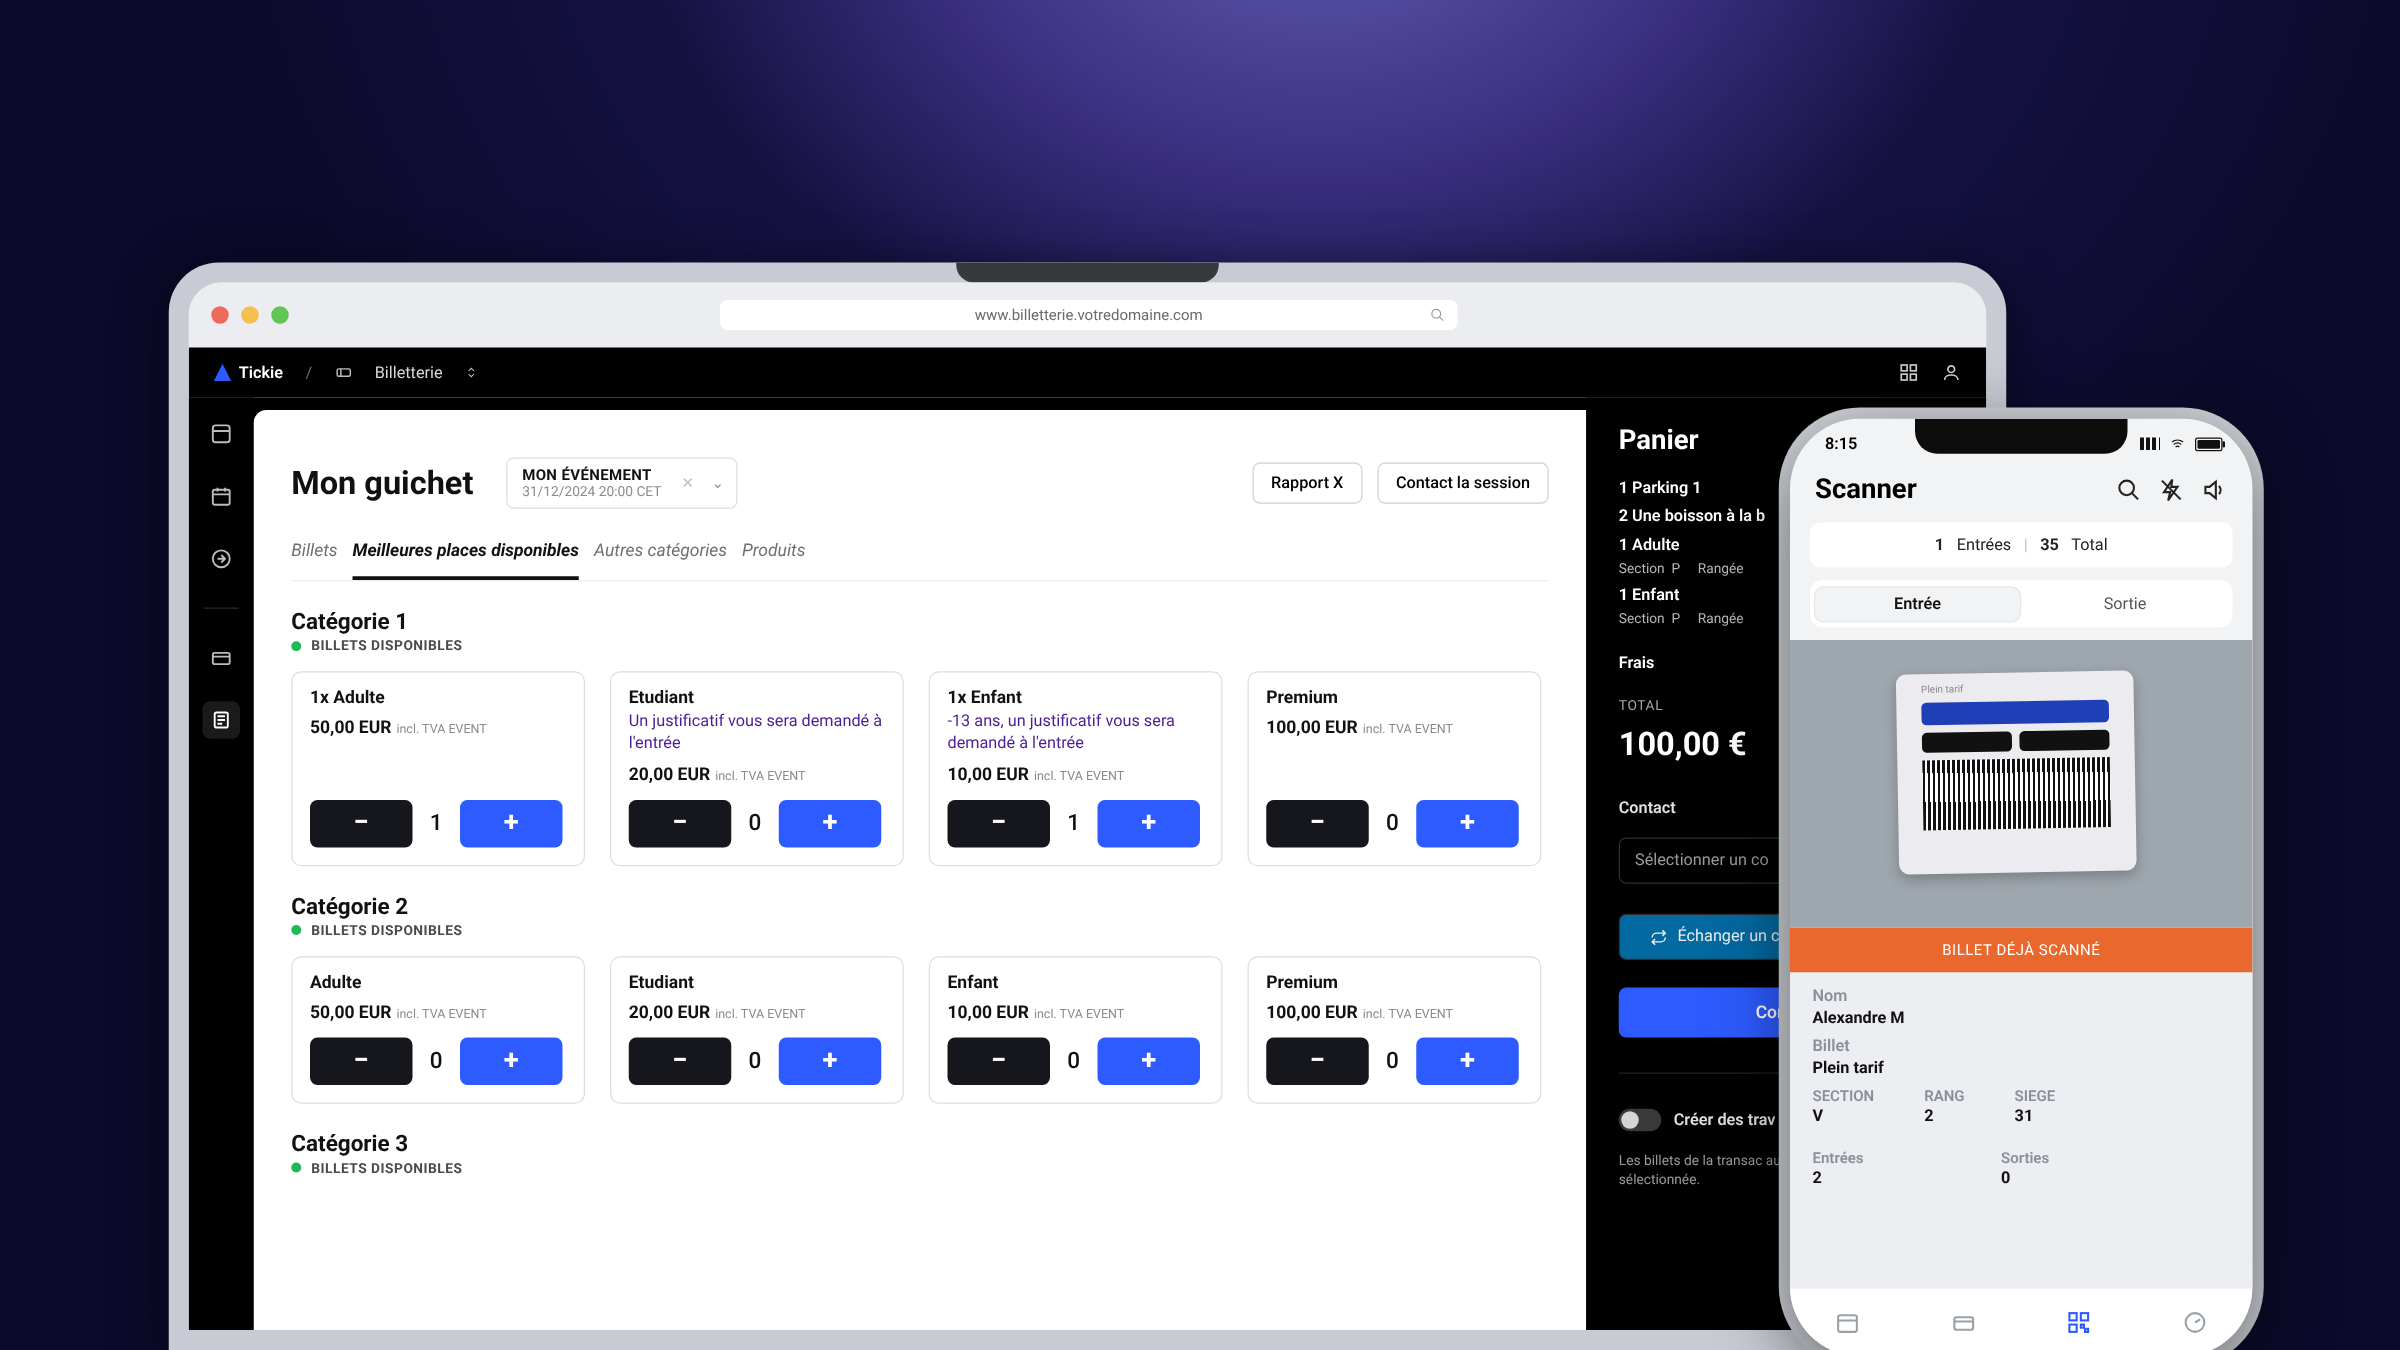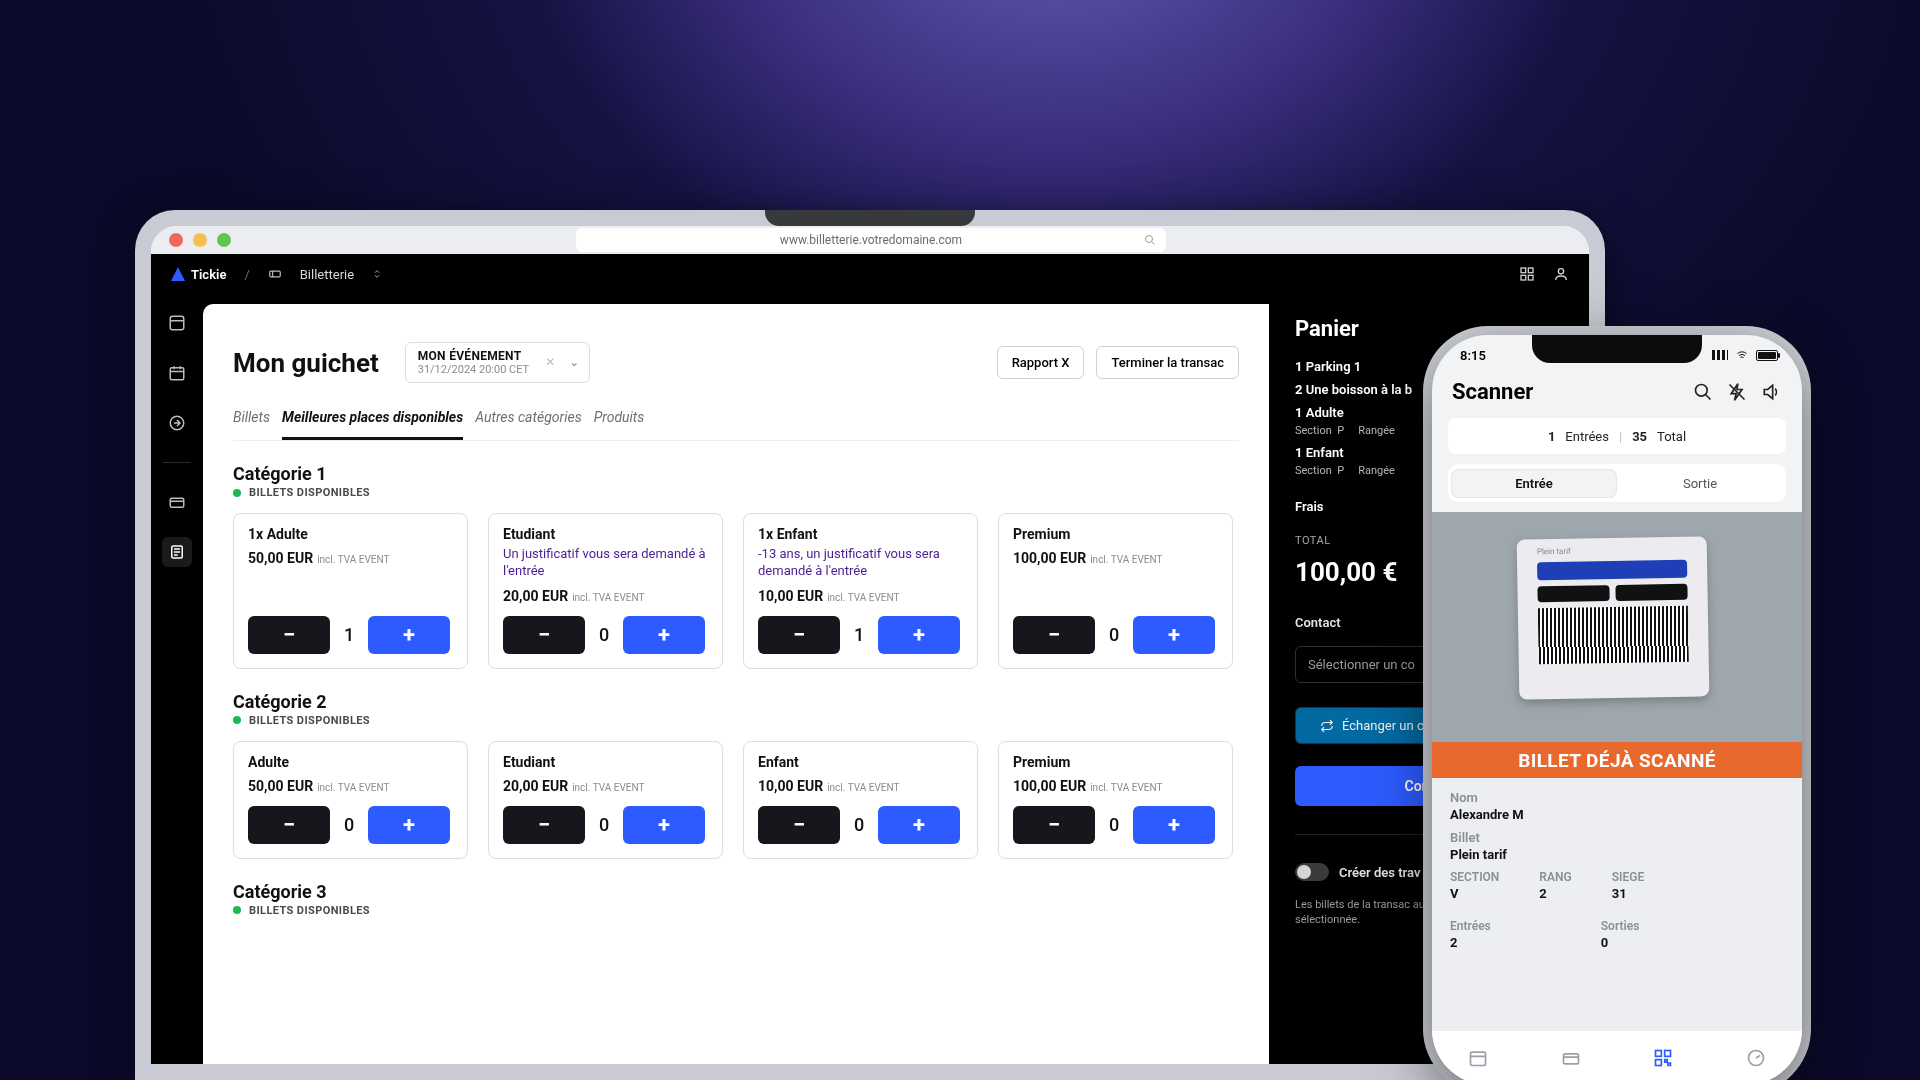--- a/index.html
+++ b/index.html
@@ -4,21 +4,21 @@
 <style>
   * { box-sizing: border-box; margin: 0; padding: 0; font-family: -apple-system, BlinkMacSystemFont, "Segoe UI", Roboto, Helvetica, Arial, sans-serif; }
   body { width: 1920px; height: 1080px; overflow: hidden; background: radial-gradient(ellipse 900px 700px at 55% -10%, #635fb5 0%, #3b2f80 35%, #151242 60%, #0b0a2a 100%); position: relative; }
 
   
   .laptop { position:absolute; left:135px; top:210px; width:1470px; height:870px; background:#c8cbd4; border-radius:40px 40px 0 0; box-shadow:0 6px 40px rgba(0,0,0,.5); overflow:hidden; }
   .laptop-inner { position:absolute; inset:16px; background:#ecedf1; border-radius:26px 26px 0 0; overflow:hidden; display:flex; flex-direction:column; }
   .notch { position:absolute; top:0; left:50%; transform:translateX(-50%); width:210px; height:16px; background:#38393d; border-radius:0 0 14px 14px; }
 
   
-  .browser-bar { height:28px; background:#ecedf1; display:flex; align-items:center; padding:0 18px; gap:14px; }
+  .browser-bar { height:52px; background:#ecedf1; display:flex; align-items:center; padding:0 18px; gap:14px; }
   .traffic { display:flex; gap:10px; }
   .tl { width:14px; height:14px; border-radius:50%; }
   .tl.red{background:#ed695e;} .tl.yellow{background:#f4bf4f;} .tl.green{background:#61c454;}
   .url-bar { margin-left:auto; margin-right:auto; width:590px; height:24px; background:#fff; border-radius:6px; display:flex; align-items:center; justify-content:center; font-size:12px; color:#6b6b6b; position:relative; }
   .url-bar .search-icon { position:absolute; right:10px; font-size:12px; color:#9a9a9a; }
 
   
   .app-header { height:40px; background:#000; color:#fff; display:flex; align-items:center; padding:0 20px; gap:18px; font-size:13px; }
   .logo { display:flex; align-items:center; gap:6px; font-weight:600; }
   .logo-mark { width:14px; height:14px; background:#2d5bff; clip-path:polygon(50% 0,100% 100%,0 100%); }
@@ -116,21 +116,21 @@
 
   .p-camera { margin:10px 0 0; height:230px; background:#9fa7ae; position:relative; overflow:hidden; }
   .ticket-card { position:absolute; left:86px; top:26px; width:190px; height:160px; background:#ececf0; border-radius:8px; transform:rotate(-1deg); box-shadow:0 4px 10px rgba(0,0,0,.25); display:flex; flex-direction:column; align-items:center; padding:8px; gap:6px; }
   .pill { height:18px; border-radius:4px; }
   .pill.blue{width:150px;background:#1e3fb5;}
   .pill-row{display:flex;gap:6px;}
   .pill.dk{width:72px;height:16px;background:#111;}
   .barcode{width:150px;height:56px;background:repeating-linear-gradient(90deg,#111 0 2px,#fff 2px 4px);}
   .tkt-lbl{width:150px;font-size:8px;color:#888;}
 
-  .p-banner { height:36px; background:#e8682d; color:#fff; display:flex; align-items:center; justify-content:center; font-size:19px; font-weight:700; letter-spacing:.4px; }
+  .p-banner { height:36px; background:#e8682d; color:#fff; display:flex; align-items:center; justify-content:center; font-size:12px; font-weight:400; letter-spacing:.4px; }
 
   .p-info { background:#eceef1; flex:1; padding:12px 18px 0; font-size:13px; }
   .pi-lbl { color:#88909a; font-weight:600; }
   .pi-val { font-weight:700; color:#111; margin:2px 0 8px; }
   .pi-grid { display:flex; gap:40px; margin-top:4px; }
   .pi-col .pi-lbl { font-size:12px; }
   .pi-grid2 { display:flex; gap:110px; margin-top:10px; }
 
   .p-tabbar { height:54px; background:#fff; display:flex; align-items:center; justify-content:space-around; color:#9aa0a9; }
   .p-tab-ico { width:22px; height:22px; display:flex; align-items:center; justify-content:center; }
@@ -239,21 +239,21 @@
         <div class="page-head">
           <div class="page-title">Mon guichet</div>
           <div class="event-select">
             <div class="es-title">MON ÉVÉNEMENT</div>
             <div class="es-date">31/12/2024 20:00 CET</div>
             <span class="es-clear">✕</span>
             <span class="es-chev">⌄</span>
           </div>
           <div class="head-actions">
             <button class="btn-outline">Rapport X</button>
-            <button class="btn-outline">Terminer la transac</button>
+            <button class="btn-outline">Contact la session</button>
           </div>
         </div>
 
         <div class="tabs" id="tabs">
             <div class="tab">Billets</div>
             <div class="tab active">Meilleures places disponibles</div>
             <div class="tab">Autres catégories</div>
             <div class="tab">Produits</div>
           </div>
         <div id="cats">

